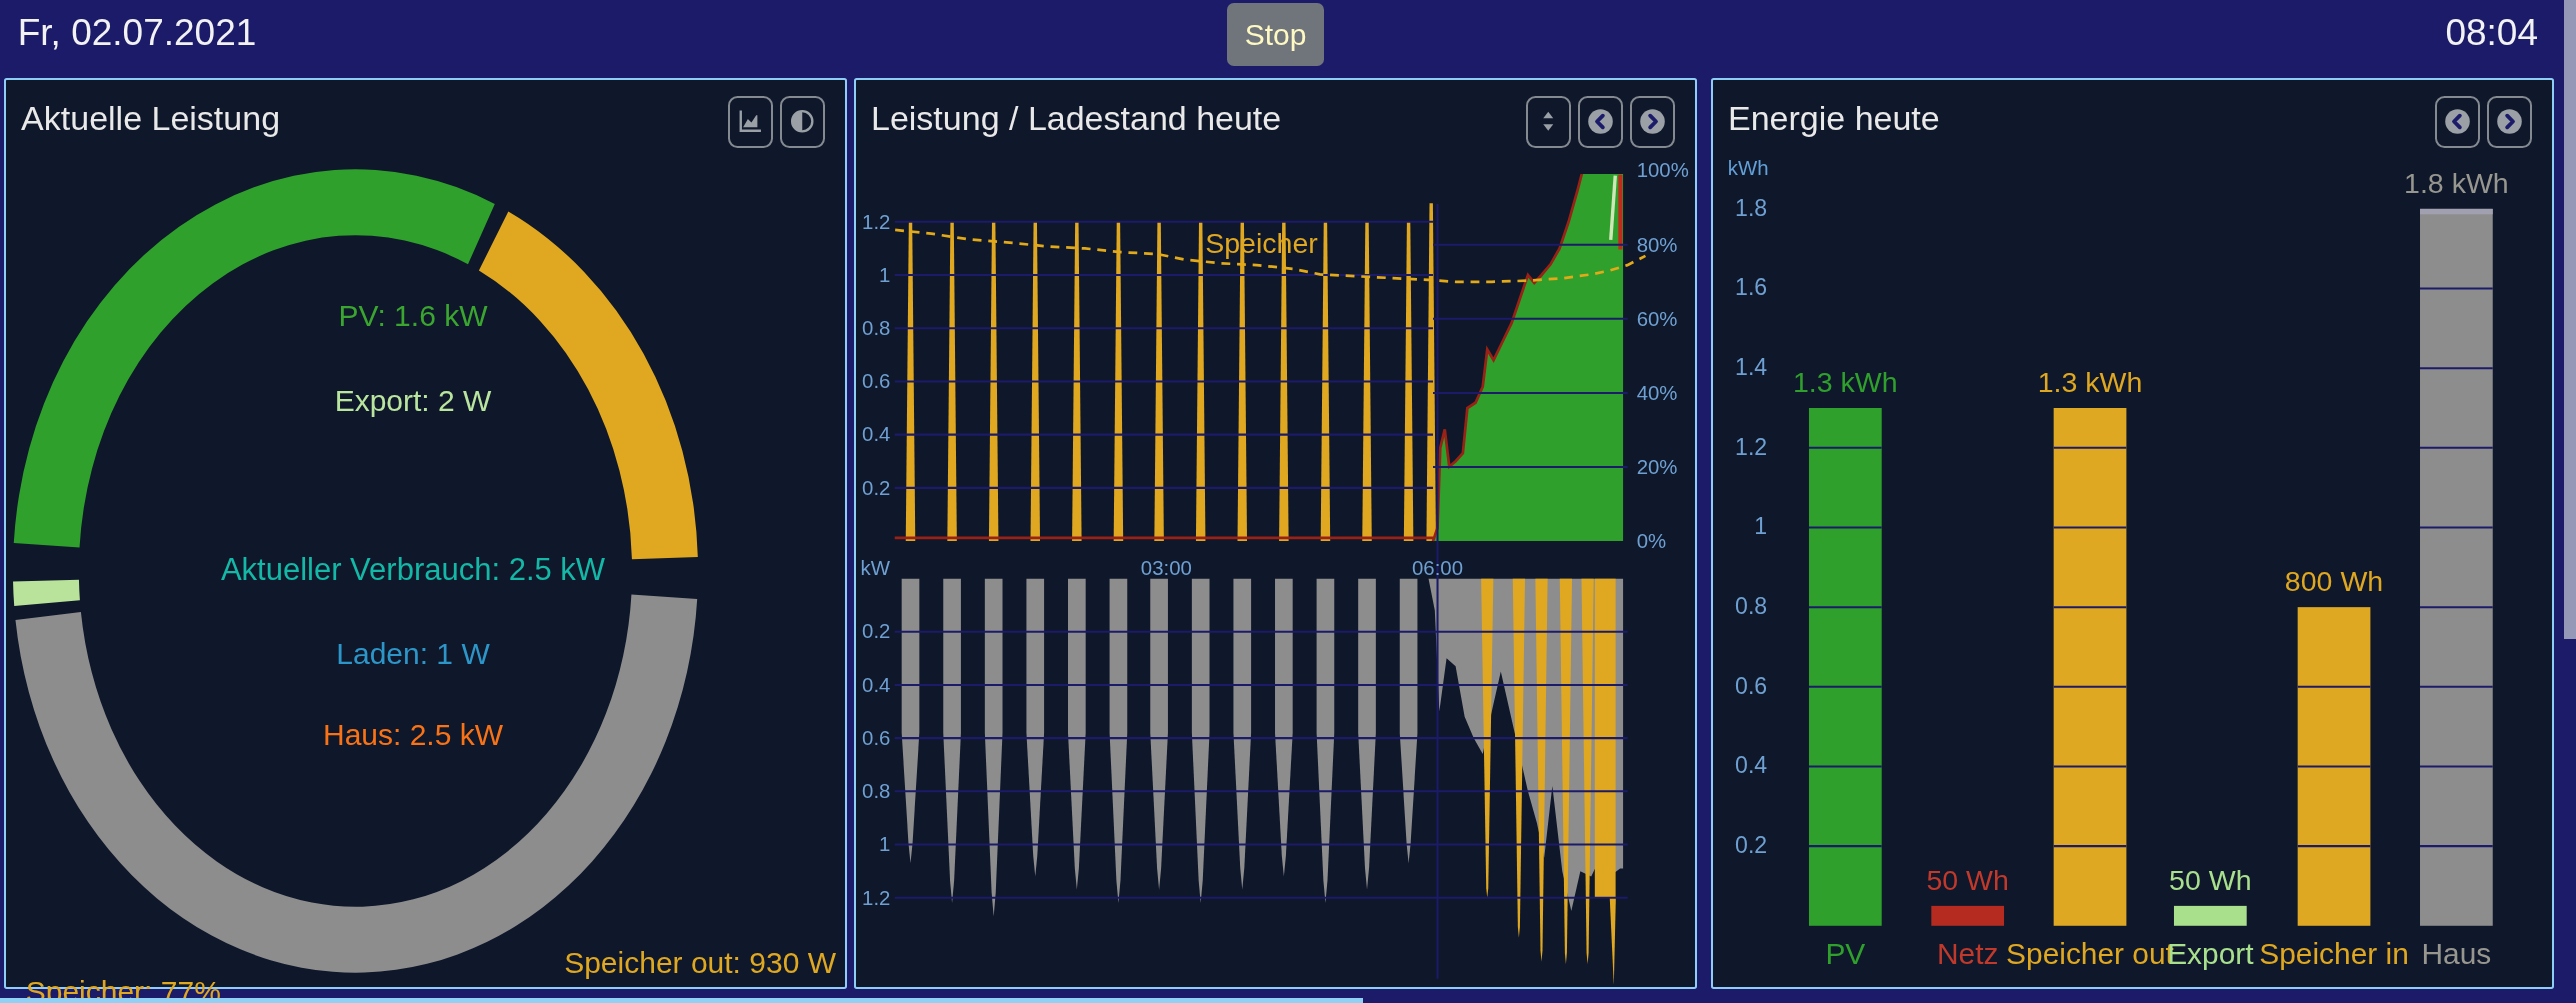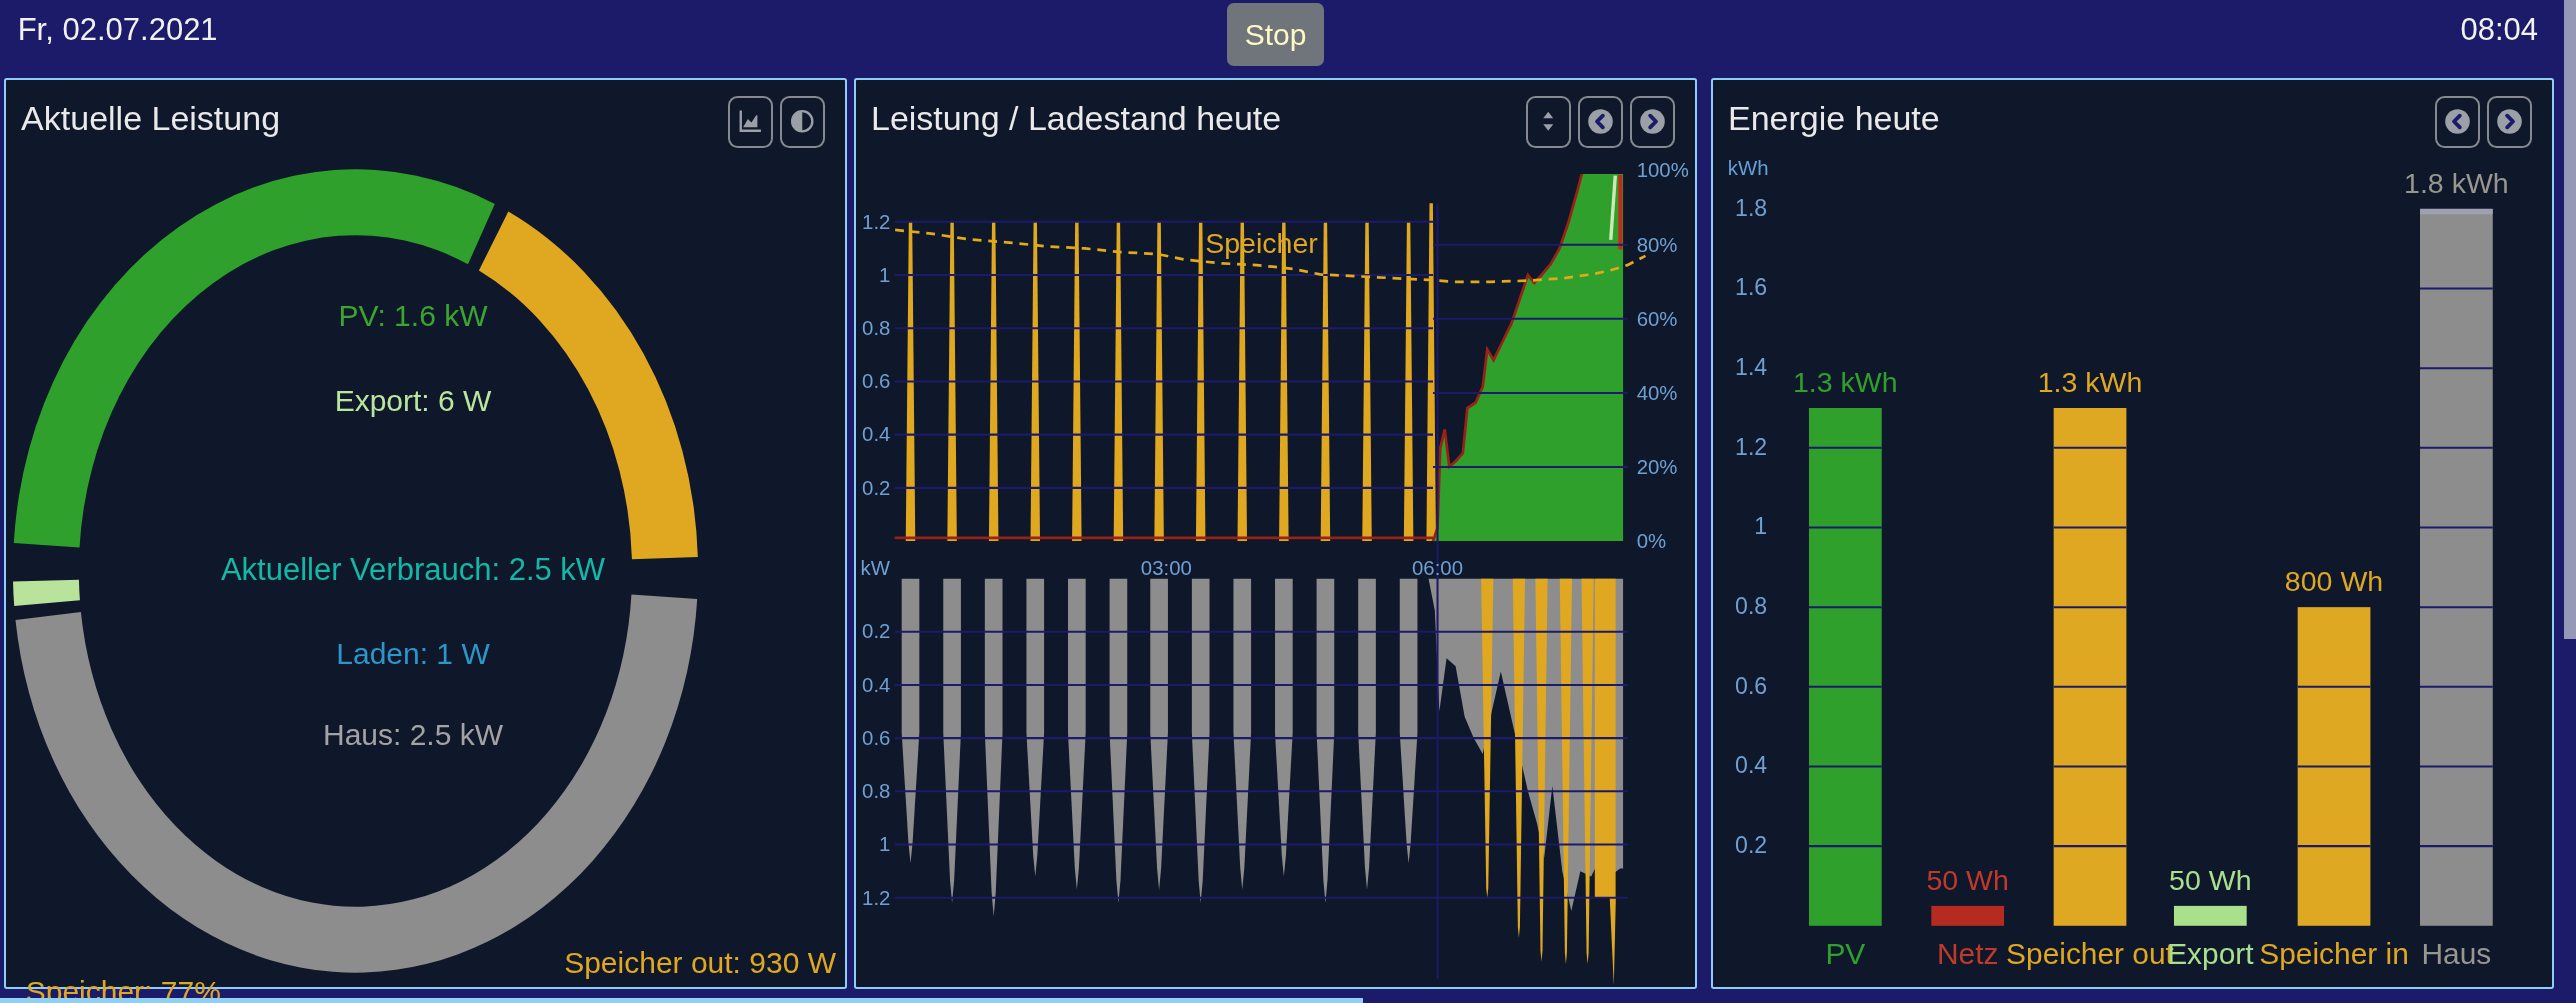--- a/index.html
+++ b/index.html
@@ -4,21 +4,21 @@
 <style>
   html,body{margin:0;padding:0;}
   body{
     position:relative;
     width:2576px;height:1004px;
     background:#1c1b69;
     font-family:"Liberation Sans", sans-serif;
     overflow:hidden;
     color:#eaeaea;
   }
-  .topbar-text{position:absolute;font-size:31px;color:#f2f2f2;white-space:nowrap;}
+  .topbar-text{position:absolute;font-size:37px;color:#f2f2f2;white-space:nowrap;}
   #date{left:17.7px;top:12.2px;}
   #time{right:38px;top:12.2px;}
   #stop-btn{
     position:absolute;left:1227px;top:3.4px;width:97px;height:63px;
     background:#70757c;border-radius:6.8px;color:#fef9c3;font-size:30px;
     display:flex;align-items:center;justify-content:center;cursor:pointer;
   }
   .panel{
     position:absolute;top:78px;height:911px;width:843px;
     background:#0f172a;border:2.7px solid #8ecdf5;border-radius:2.7px;
@@ -101,24 +101,24 @@
         <span><svg width="31" height="31" viewBox="0 0 24 24">
             <circle cx="12" cy="12" r="9.5" fill="#9aa0a6"></circle>
             <path d="M10.2 7.5l4.5 4.5-4.5 4.5" fill="none" stroke="#1c1b69" stroke-width="3" stroke-linecap="round" stroke-linejoin="round"></path>
           </svg></span>
       </div>
     </div>
 </div>
 
 <div id="gauge-labels">
     <div class="glabel" style="left: 413px; top: 316px; color: rgb(58, 165, 47); font-size: 30px;">PV: 1.6 kW</div>
-    <div class="glabel" style="left: 413px; top: 401px; color: rgb(185, 229, 158); font-size: 30px;">Export: 6 W</div>
+    <div class="glabel" style="left: 413px; top: 401px; color: rgb(185, 229, 158); font-size: 30px;">Export: 2 W</div>
     <div class="glabel" style="left: 413px; top: 570px; color: #14b8a6; font-size: 31px;">Aktueller Verbrauch: 2.5 kW</div>
     <div class="glabel" style="left: 413px; top: 654px; color: rgb(45, 150, 201); font-size: 30px;">Laden: 1 W</div>
-    <div class="glabel" style="left: 413px; top: 735px; color: #a3a3a3; font-size: 30px;">Haus: 2.5 kW</div>
+    <div class="glabel" style="left: 413px; top: 735px; color: #f97316; font-size: 30px;">Haus: 2.5 kW</div>
   </div>
 <div class="gfooter" id="gauge-footer-left">Speicher: 77%</div>
 <div class="gfooter" id="gauge-footer-right">Speicher out: 930 W</div>
 
 <svg id="charts" width="2576" height="1004" viewBox="0 0 3790 1477">
     <path d="M20.227718669048613,798.7739240172218A504,591 0 0 1 727.9952681102033,300.0946345332229L688.5418137318507,388.70854392455516A407,494 0 0 0 116.99143154425155,805.540301970402Z" fill="#2fa02c"></path>
     <path d="M747.8836978073437,311.09379229320314A504,591 0 0 1 1026.6929768176242,819.3743974488218L929.752066596772,822.7596486289644A407,494 0 0 0 704.6025099356922,397.9024253685996Z" fill="#dfa820"></path>
     <path d="M1025.7722813309515,881.2260759827781A504,591 0 0 1 22.756739572773654,912.024781952442L119.03371628198192,900.2034556421427A407,494 0 0 0 929.0085684557484,874.4596980295979Z" fill="#8d8d8d"></path>
     <path d="M20.917872161760272,891.509043963866A504,591 0 0 1 19.17270821231915,855.4705764499532L116.1394687349482,852.9314124640895A407,494 0 0 0 117.54875787665958,883.0549369173432Z" fill="#b9e29a"></path>
     <defs>

